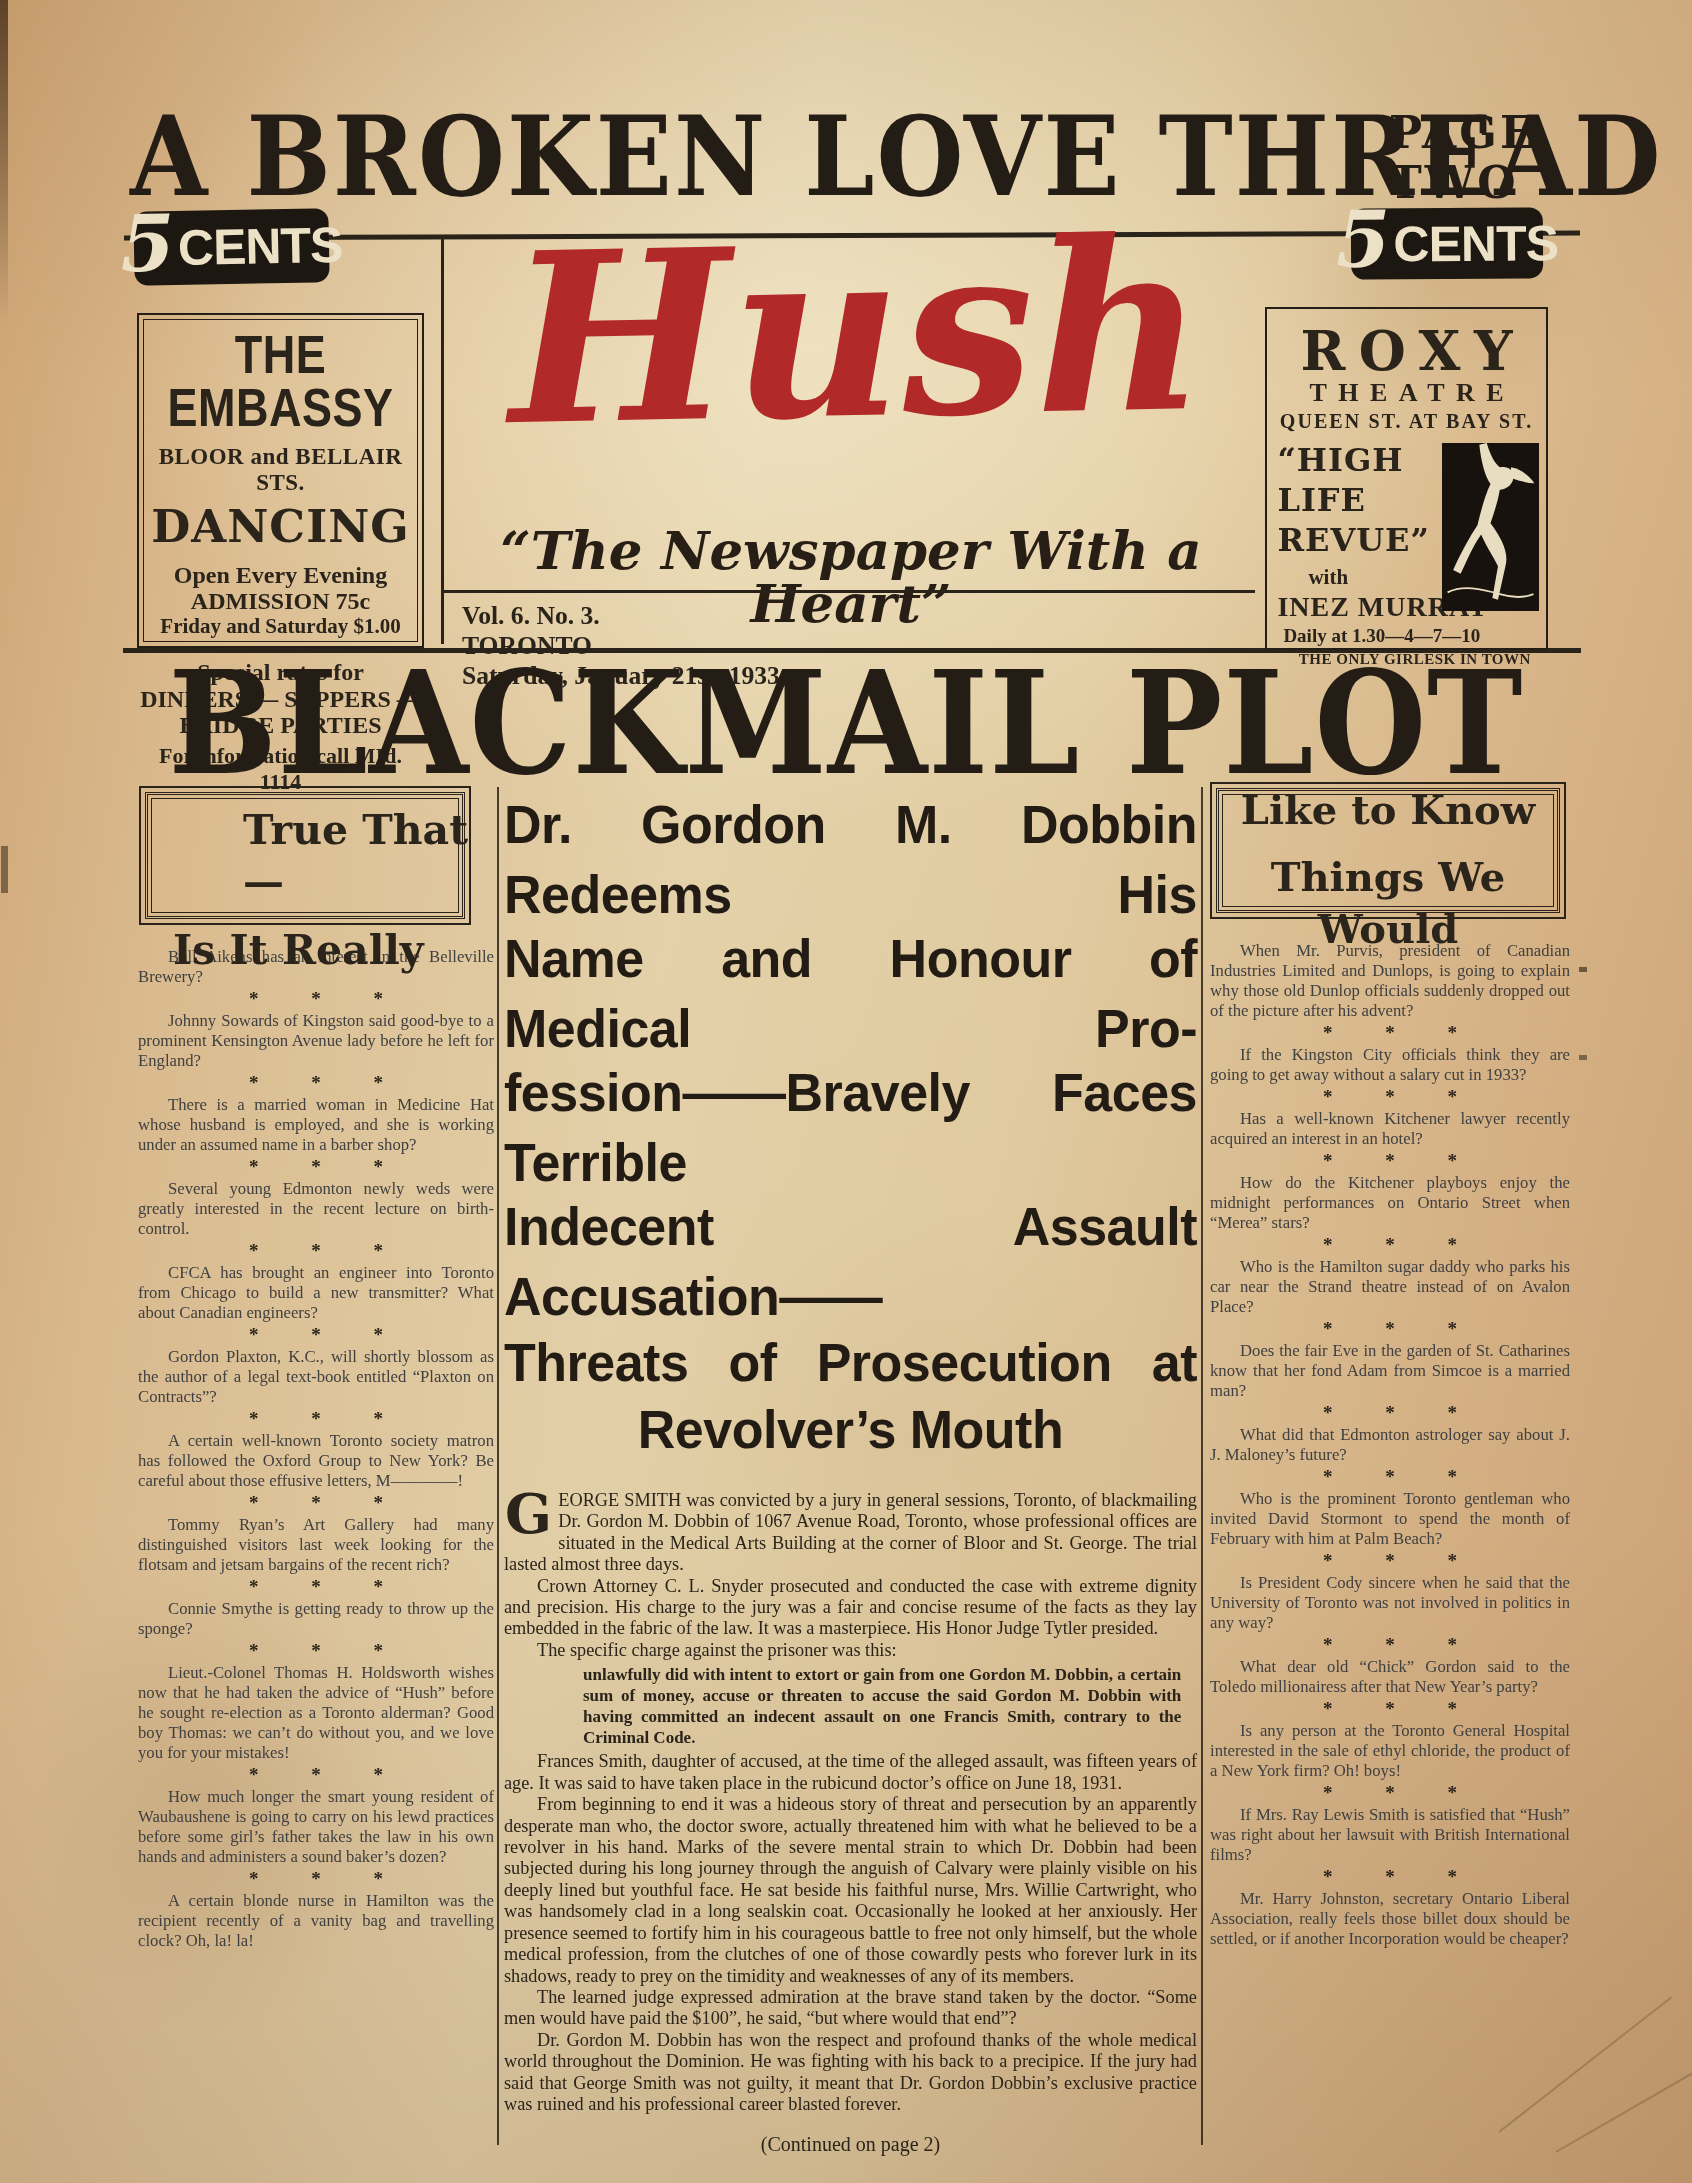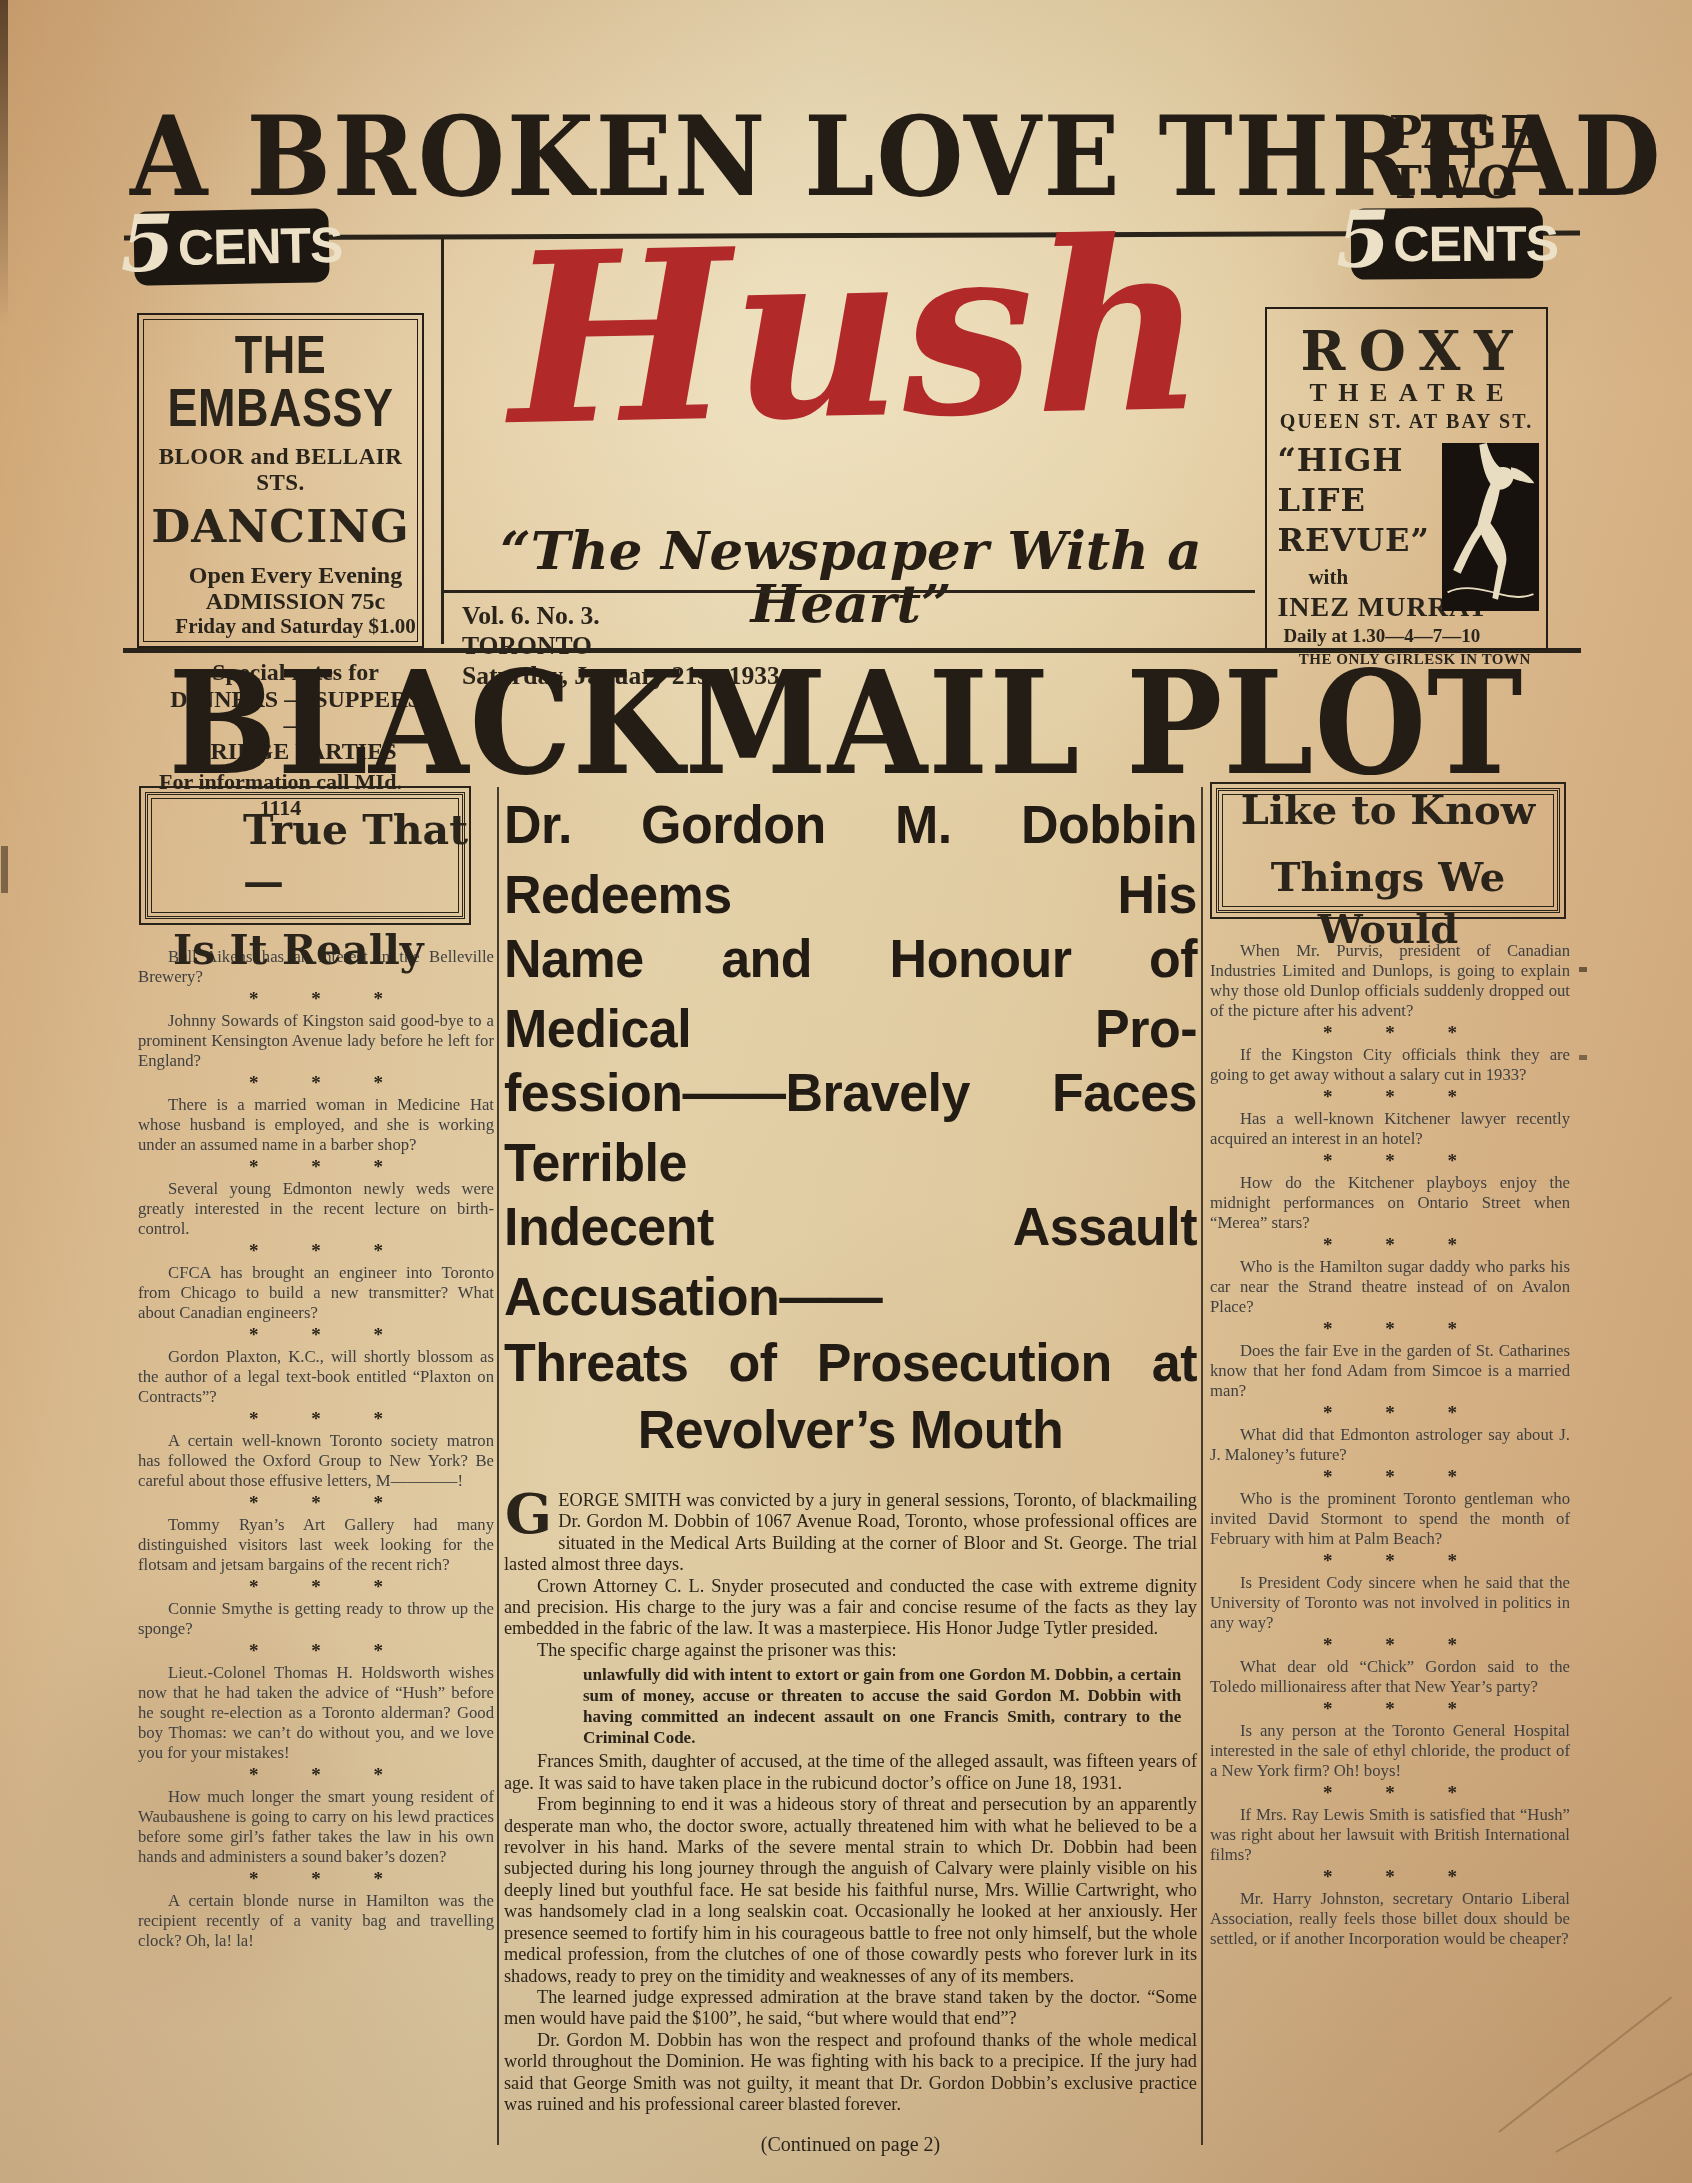--- a/index.html
+++ b/index.html
@@ -47,21 +47,21 @@
     left:137px;top:313px;width:283px;height:331px;
     border:2.6px solid #241e16;
   }
   #embassy-box::before{
     content:"";position:absolute;inset:3.7px;border:1.6px solid #241e16;
   }
   #embassy-box .inner{position:relative;height:100%;text-align:center;font-weight:bold;}
   .emb-name{font-family:"Liberation Sans",sans-serif;font-weight:bold;font-size:45px;line-height:1;margin-top:21px;transform:scaleY(1.18);letter-spacing:0.5px;}
   .emb-addr{font-size:23px;margin-top:18px;letter-spacing:0.5px;}
   .emb-feature{font-family:"DejaVu Serif",serif;font-size:45px;line-height:1;margin-top:8.4px;letter-spacing:1px;}
-  .emb-line{font-size:24px;line-height:1.1;padding-left:30px;}
+  .emb-line{font-size:24px;line-height:1.1;}
   .emb-line.first{margin-top:12.5px;}
   .emb-line.small{font-size:21px;}
   .emb-minirule{width:73px;height:2.6px;background:#241e16;margin:10.4px auto 8.4px;}
   .emb-phone{font-size:22px;margin-top:4.2px;}
 
   
   #roxy-box{
     left:1265px;top:307px;width:279px;height:339px;
     border:2.1px solid #241e16;
   }

